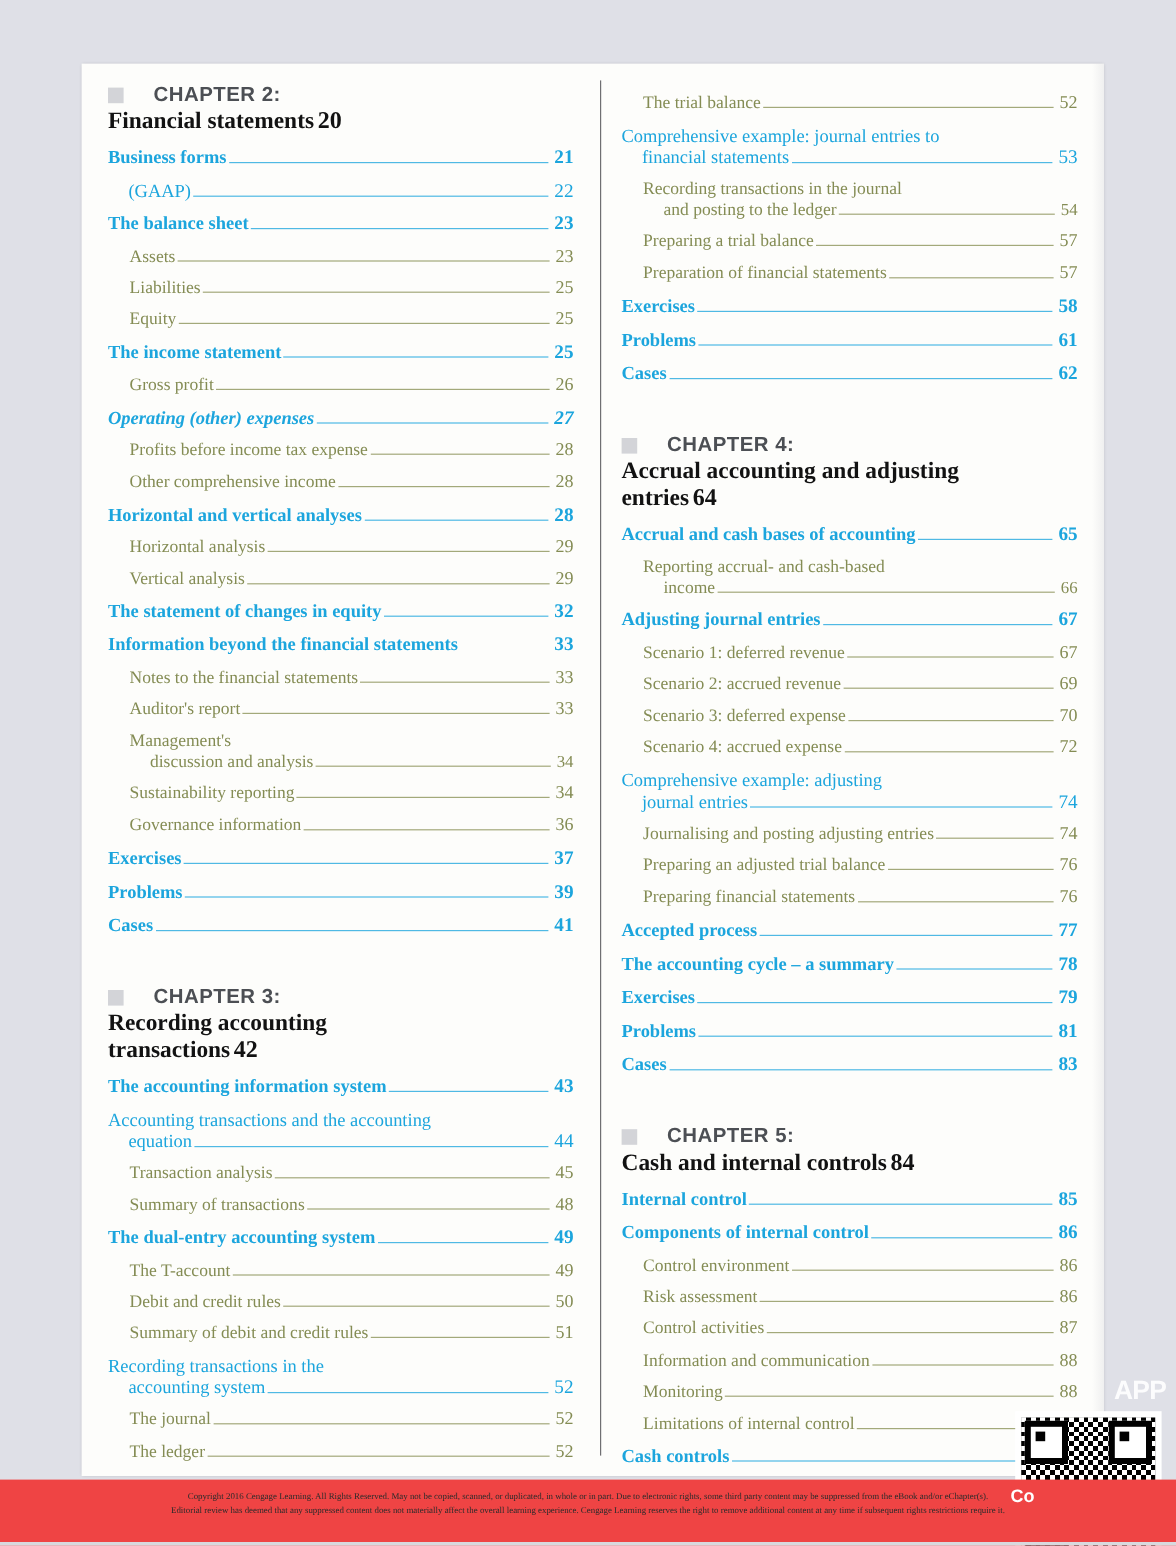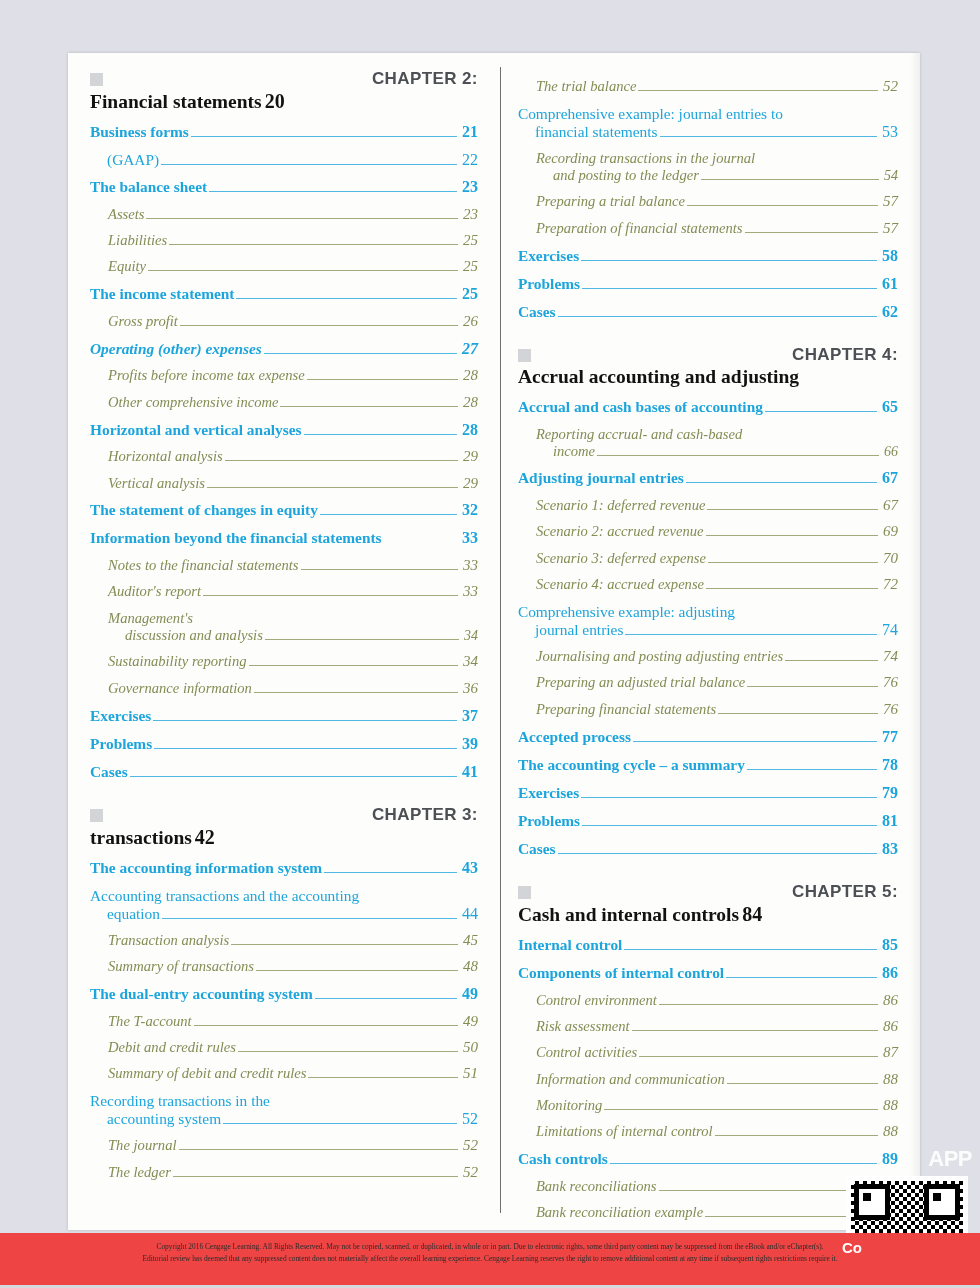--- a/index.html
+++ b/index.html
@@ -59,23 +59,22 @@
     width: 1px;
     height: 1146px;
     background: #6f6f72;
   }
 
   
   .chapter-block { margin: 0 0 2px 0; }
   .chapter-kicker {
     display: flex;
     align-items: center;
-    gap: 1px;
+    gap: 25px;
     margin-bottom: 1px;
-    justify-content: space-between;
   }
   .chapter-marker {
     width: 13px; height: 13px;
     background: #d3d4d8;
     flex: 0 0 auto;
   }
   .chapter-kicker-text {
     font-family: "Liberation Sans", sans-serif;
     font-weight: bold;
     font-size: 17px;
@@ -135,21 +134,20 @@
   }
   .lvl1 .leader { border-bottom: 1.4px solid #4fb9e4; }
   .lvl1 .pagenum { font-size: 16px; padding-left: 3px; }
 
   
   .lvl1.italic { font-style: italic; }
 
   
   .lvl2 {
     color: #848c54;
-    font-style: italic;
     font-size: 14.6px;
     margin-top: 9px;
     padding-left: 18px;
   }
   .lvl2 .leader { border-bottom: 1px solid #a3a97a; }
   .lvl2 .pagenum { font-size: 15px; padding-left: 3px; }
   .no-leader { justify-content: space-between; }
   .no-leader .pagenum { padding-left: 8px; }
 
   
@@ -162,21 +160,21 @@
   }
   .entry-multi.lvl1 { color: #1ca5dd; font-weight: normal; font-size: 15.4px; }
   .entry-multi.lvl2 {
     color: #848c54; font-size: 14.6px; padding-left: 18px;
   }
   .entry-multi.lvl1 .leader { flex: 1 1 auto; border-bottom: 1.4px solid #4fb9e4; margin: 0 2px; }
   .entry-multi.lvl2 .leader { flex: 1 1 auto; border-bottom: 1px solid #a3a97a; margin: 0 2px; }
   .entry-multi.lvl1 .pagenum { font-size: 16px; padding-left: 3px; }
   .entry-multi.lvl2 .pagenum { font-size: 14px; padding-left: 3px; }
 
-  .gap-before-chapter { margin-top: 24px; }
+  .gap-before-chapter { margin-top: 40px; }
 
   
   #footer-bar {
     position: absolute;
     left: 0;
     top: 1233px;
     width: 980px;
     height: 55px;
     background: #ef4444;
     overflow: hidden;
@@ -390,20 +388,21 @@
         <div class="entry lvl1">
           <span class="label">Cases</span>
           <span class="leader"></span>
           <span class="pagenum">41</span>
         </div>
         <div class="chapter-block gap-before-chapter">
           <div class="chapter-kicker">
             <span class="chapter-marker"></span>
             <span class="chapter-kicker-text">CHAPTER 3:</span>
           </div>
+          <div class="chapter-title-first">Recording accounting</div>
           <div class="chapter-title-row">
             <span class="chapter-title-text">transactions</span>
             <span class="leader"></span>
             <span class="pagenum">42</span>
           </div>
         </div>
         <div class="entry lvl1">
           <span class="label">The accounting information system</span>
           <span class="leader"></span>
           <span class="pagenum">43</span>
@@ -511,20 +510,25 @@
           <span class="label">Cases</span>
           <span class="leader"></span>
           <span class="pagenum">62</span>
         </div>
         <div class="chapter-block gap-before-chapter">
           <div class="chapter-kicker">
             <span class="chapter-marker"></span>
             <span class="chapter-kicker-text">CHAPTER 4:</span>
           </div>
           <div class="chapter-title-first">Accrual accounting and adjusting</div>
+          <div class="chapter-title-row">
+            <span class="chapter-title-text">entries</span>
+            <span class="leader"></span>
+            <span class="pagenum">64</span>
+          </div>
         </div>
         <div class="entry lvl1">
           <span class="label">Accrual and cash bases of accounting</span>
           <span class="leader"></span>
           <span class="pagenum">65</span>
         </div>
         <div class="entry-multi lvl2">
           <span class="line1">Reporting accrual- and cash-based</span>
           <div class="line2">
             <span class="label">income</span>

